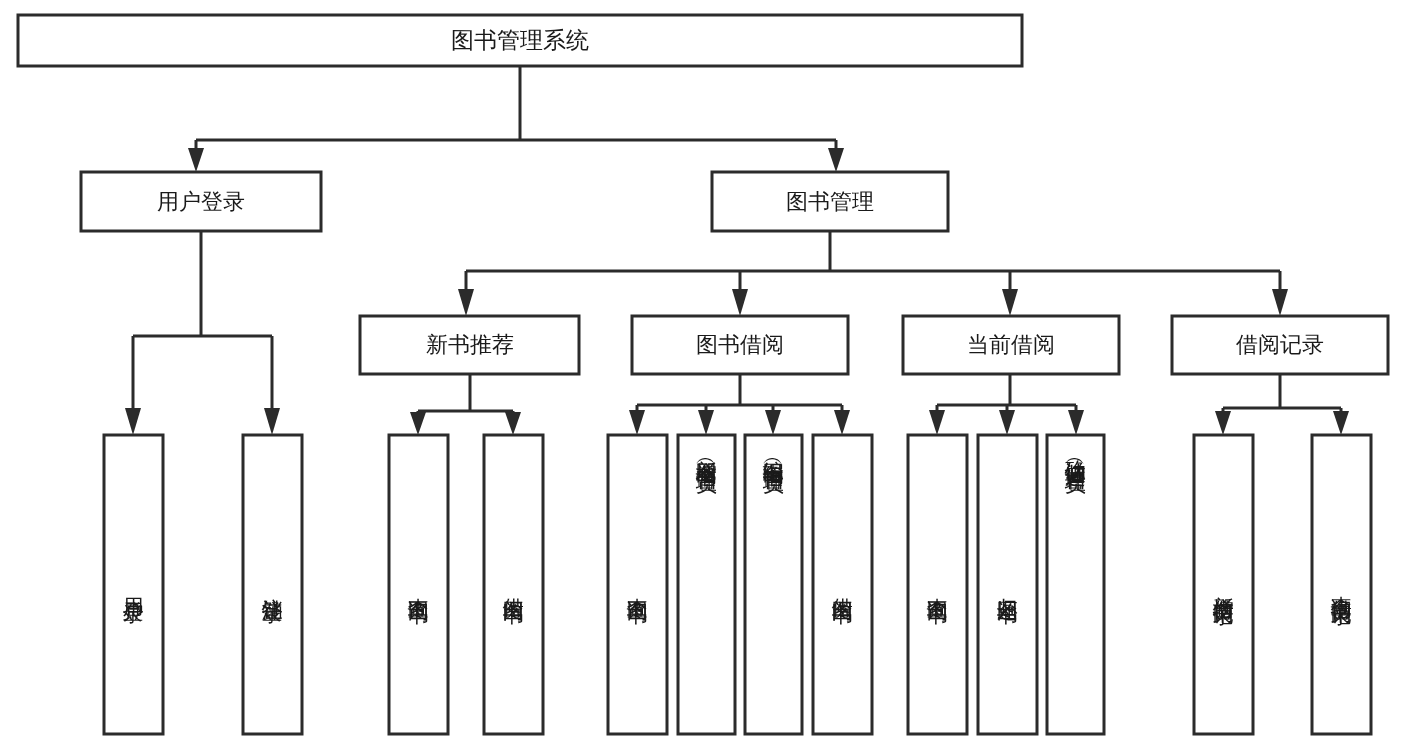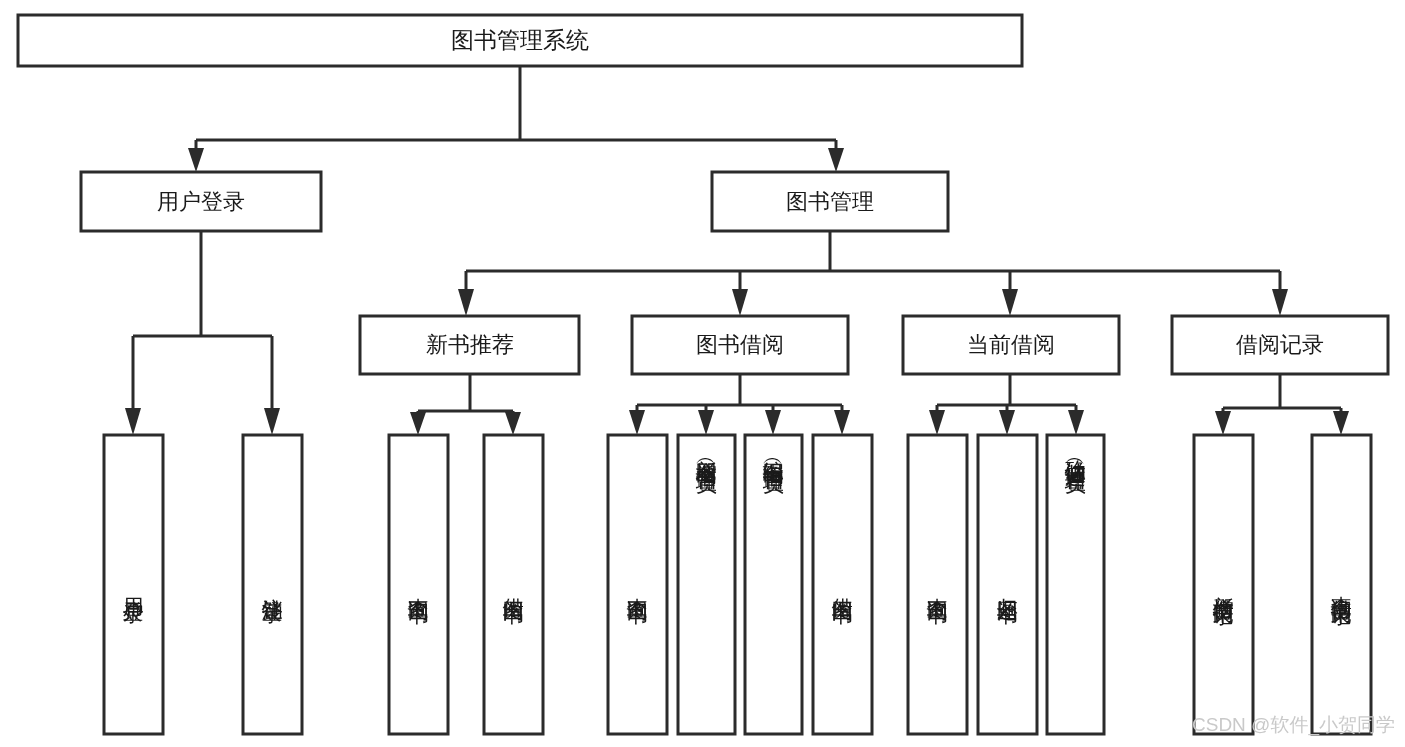--- a/index.html
+++ b/index.html
@@ -240,15 +240,14 @@
   <div class="vlabel-wrap" style="left:1047px; top:435px; width:57px; height:299px; align-items:flex-start;">
     <span class="vlabel-text" style="margin-top:8px;">确认归还（管理员）</span>
   </div>
   <div class="vlabel-wrap" style="left:1194px; top:435px; width:59px; height:299px;">
     <span class="vlabel-text">新增借阅记录</span>
   </div>
   <div class="vlabel-wrap" style="left:1312px; top:435px; width:59px; height:299px;">
     <span class="vlabel-text">查询借阅记录</span>
   </div>
 
-  <div class="watermark">CSDN @软件_小贺同学</div>
 
 </div>
 
 </body></html>

